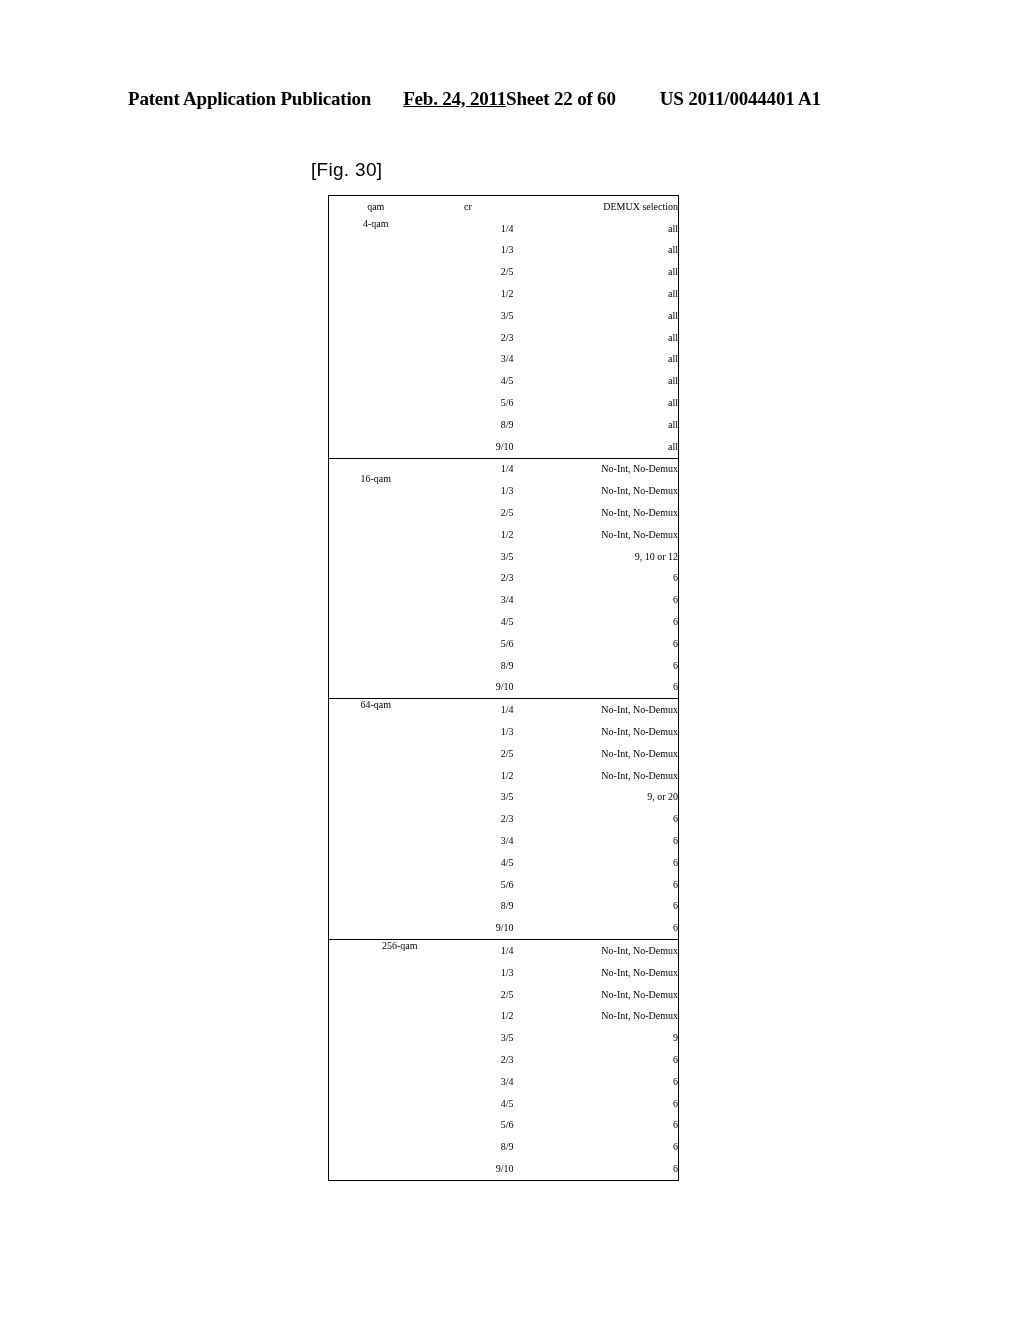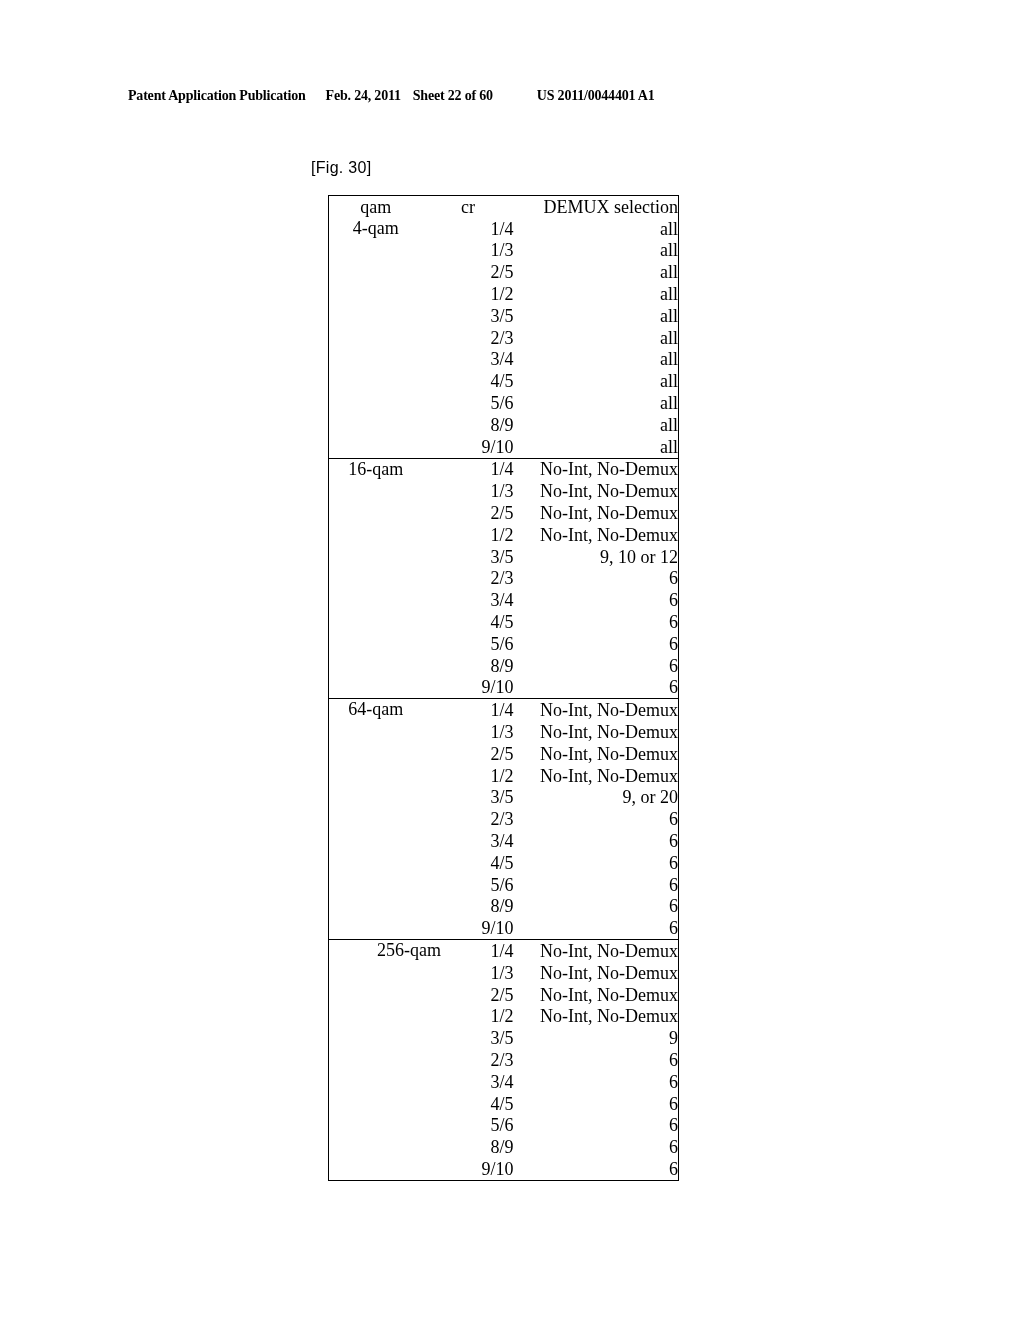--- a/index.html
+++ b/index.html
@@ -17,55 +17,55 @@
   }
 
   
   .page-header {
     position: absolute;
     left: 128px;
     top: 88px;
     width: 768px;
     font-family: "Liberation Serif", serif;
     font-weight: bold;
-    font-size: 14px;
+    font-size: 19px;
     letter-spacing: -0.2px;
     white-space: nowrap;
     display: flex;
     align-items: baseline;
   }
   .hdr-pub   { }
-  .hdr-date  { margin-left: 20px; }
-  .hdr-sheet { margin-left: 12px; }
+  .hdr-date  { margin-left: 32px; text-decoration: underline; }
+  .hdr-sheet { margin-left: 0; }
   .hdr-num   { margin-left: 44px; }
 
   
   .fig-label {
     position: absolute;
     left: 311px;
     top: 159px;
     font-family: "Liberation Sans", sans-serif;
-    font-size: 16px;
+    font-size: 19px;
     color: #000;
     letter-spacing: 0.3px;
   }
 
   
   .table-wrap {
     position: absolute;
     left: 328px;
     top: 195px;
     width: 350px;
   }
   table.demux {
     border-collapse: collapse;
     width: 350px;
     table-layout: fixed;
     font-family: "Liberation Serif", serif;
-    font-size: 18px;
+    font-size: 10px;
     line-height: 1;
   }
   table.demux col.c-qam   { width: 94px; }
   table.demux col.c-cr    { width: 91px; }
   table.demux col.c-demux { width: 165px; }
 
   table.demux th, table.demux td {
     padding: 0;
     border: none;
     height: 21.8px;
@@ -171,21 +171,21 @@
           <td class="cell-cr"><span class="cr-val">8/9</span></td>
           <td class="cell-demux"><span class="demux-val">all</span></td>
         </tr>
         <tr>
           <td class="cell-cr"><span class="cr-val">9/10</span></td>
           <td class="cell-demux"><span class="demux-val">all</span></td>
         </tr>
       </tbody>
       <tbody class="qam-block">
         <tr>
-          <td class="cell-qam" rowspan="11" style="vertical-align: top; padding-top: 1px; margin-top: 19px;"><span class="qam-name">16-qam</span></td>
+          <td class="cell-qam" rowspan="11" style="vertical-align: top; padding-top: 15px; margin-top: 19px;"><span class="qam-name">16-qam</span></td>
           <td class="cell-cr"><span class="cr-val">1/4</span></td>
           <td class="cell-demux"><span class="demux-val">No-Int, No-Demux</span></td>
         </tr>
         <tr>
           <td class="cell-cr"><span class="cr-val">1/3</span></td>
           <td class="cell-demux"><span class="demux-val">No-Int, No-Demux</span></td>
         </tr>
         <tr>
           <td class="cell-cr"><span class="cr-val">2/5</span></td>
           <td class="cell-demux"><span class="demux-val">No-Int, No-Demux</span></td>

